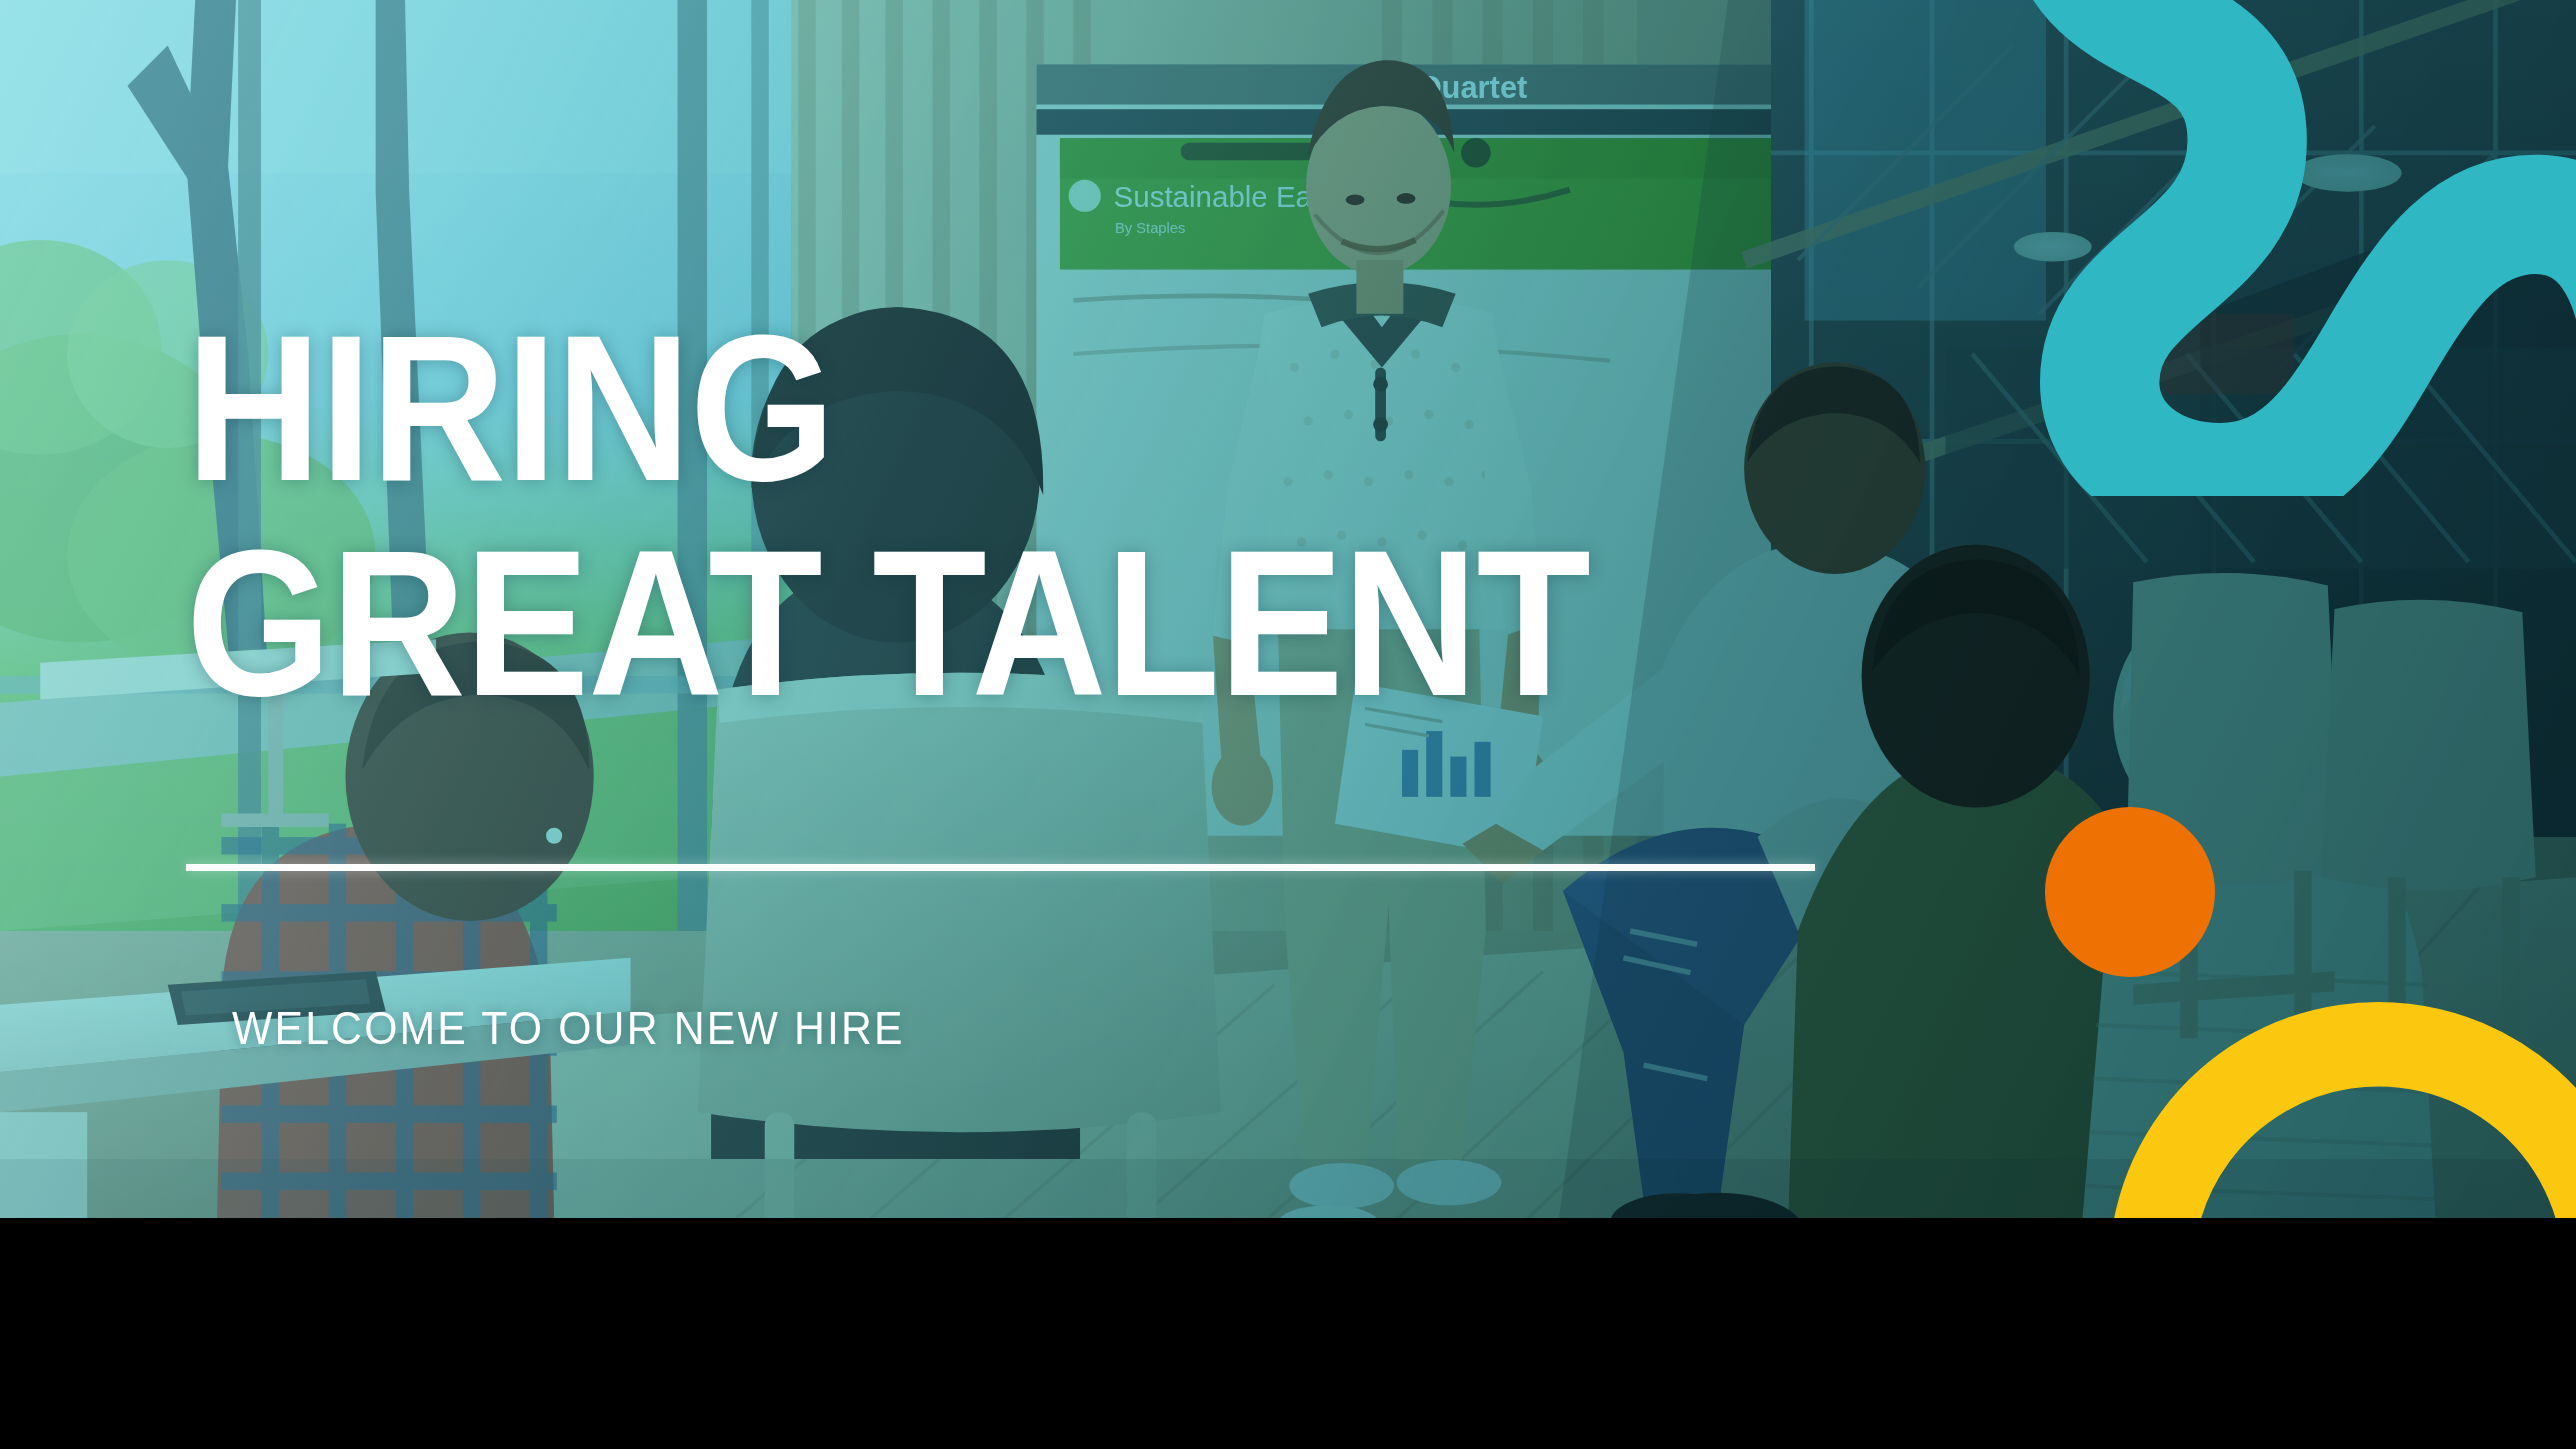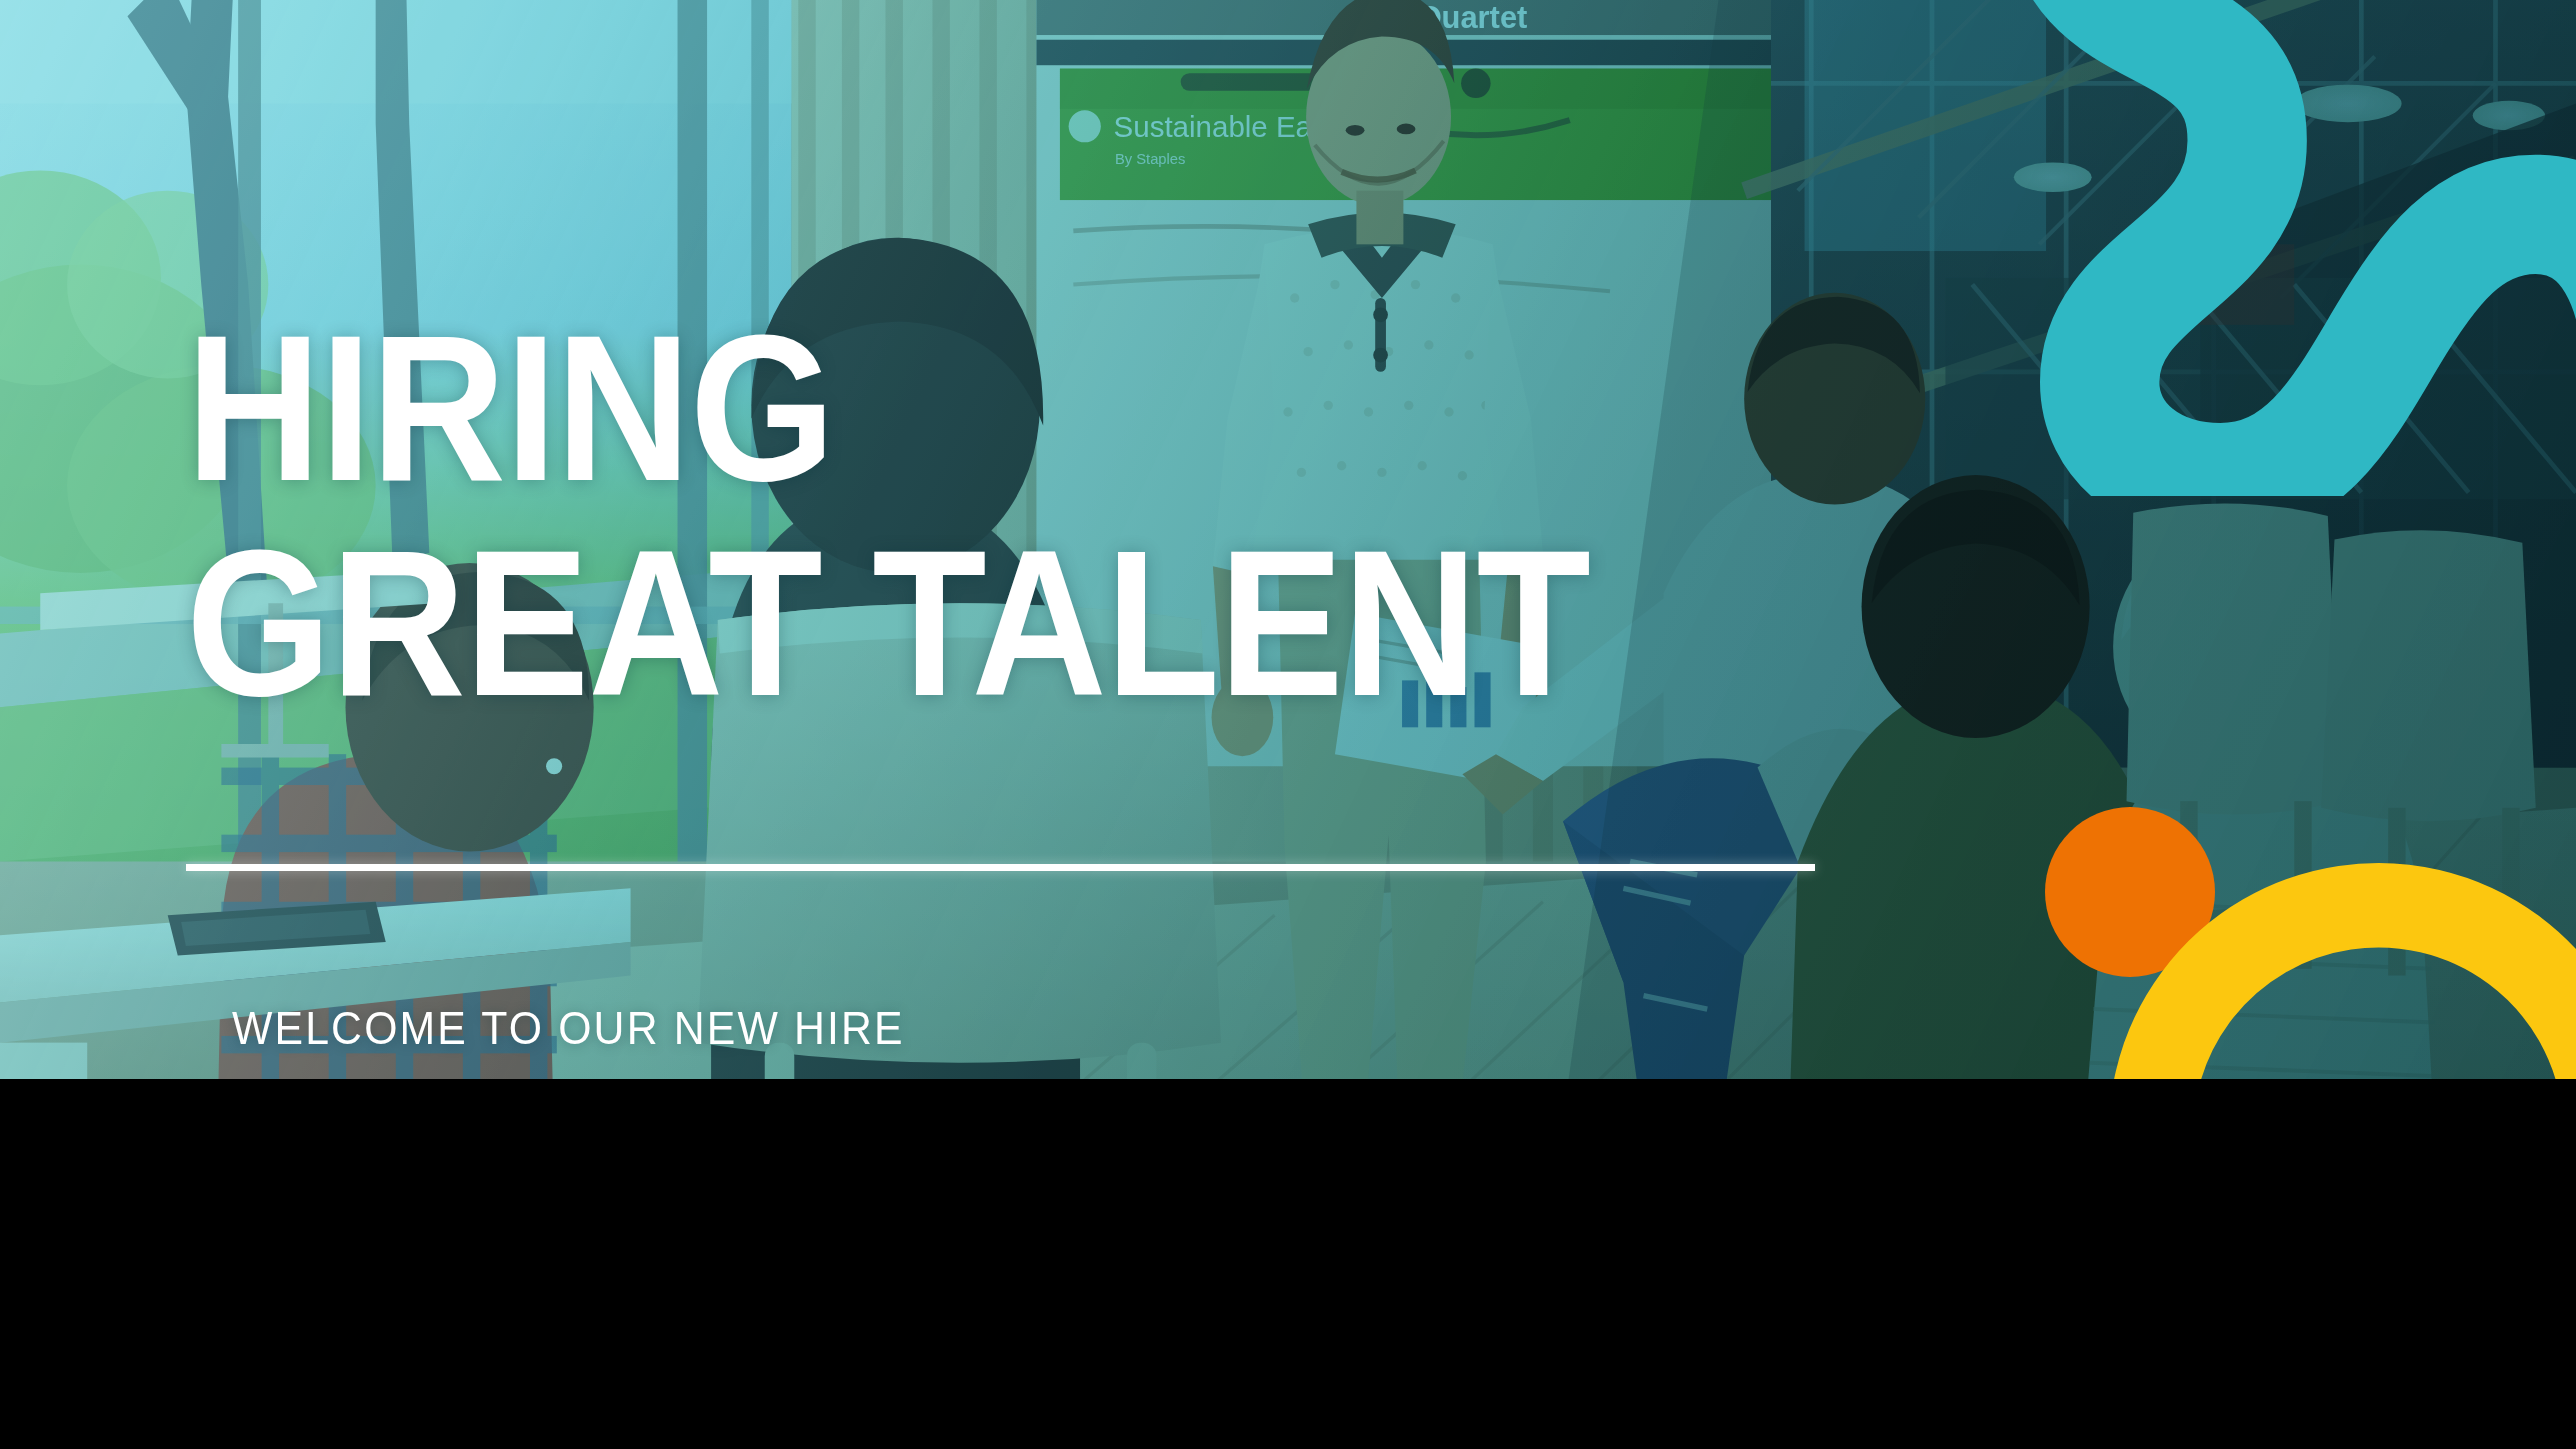--- a/index.html
+++ b/index.html
@@ -8,21 +8,21 @@
     padding: 0;
     background: #000;
   }
   body {
     font-family: "Liberation Sans", sans-serif;
   }
 
   #banner {
     position: relative;
     width: 2576px;
-    height: 1079px;
+    height: 1218px;
     overflow: hidden;
     background: #1b5f66;
   }
 
   
   #scene {
     position: absolute;
     inset: 0;
     width: 100%;
     height: 100%;

